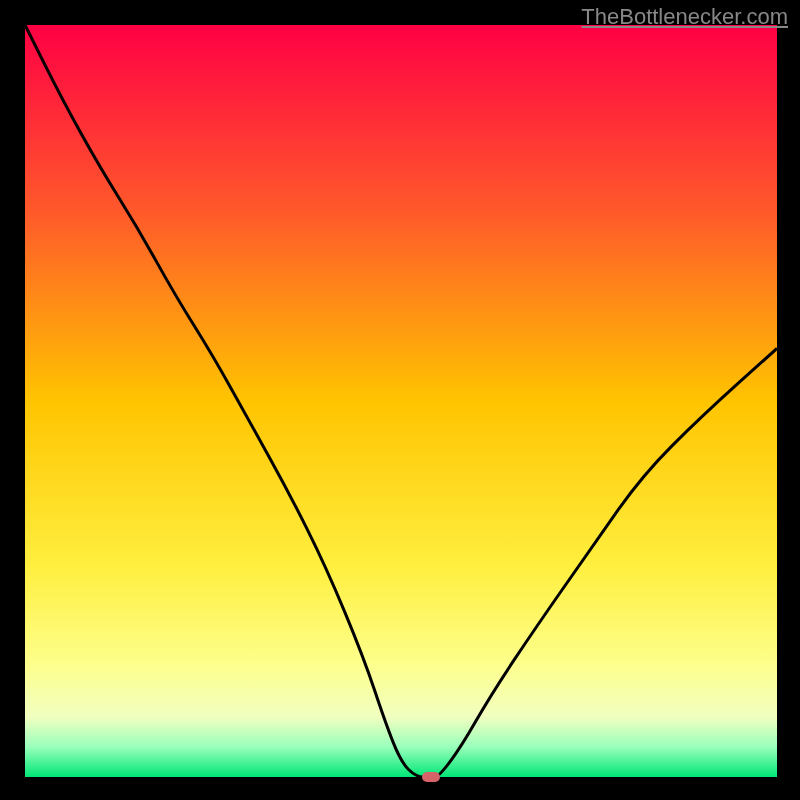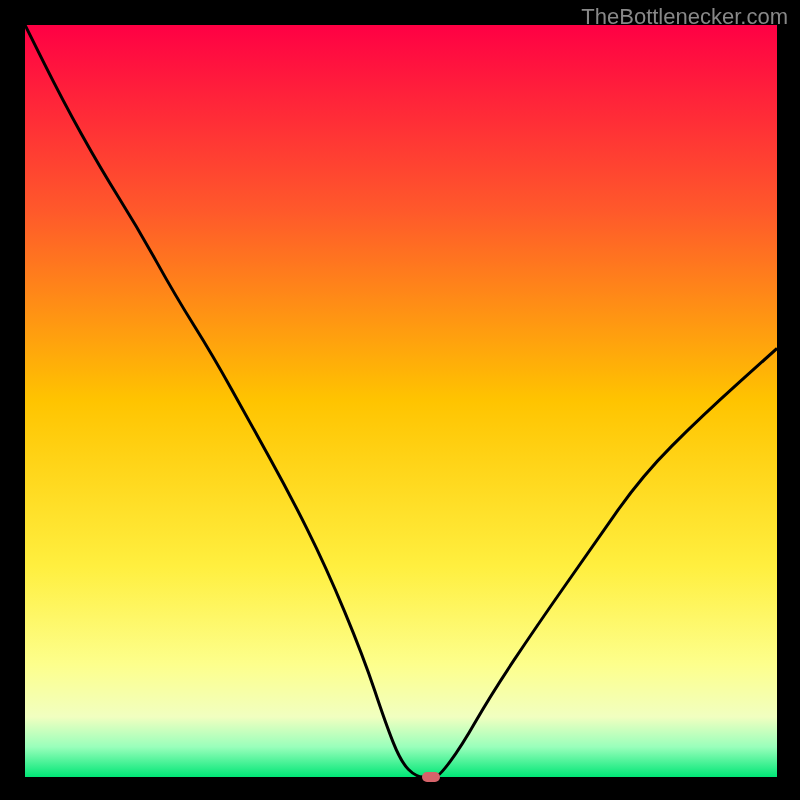--- a/index.html
+++ b/index.html
@@ -12,20 +12,21 @@
     font-family: Arial, sans-serif;
   }
   .watermark {
     position: absolute;
     top: 4px;
     right: 12px;
     color: #888;
     font-size: 22px;
     font-weight: 400;
     z-index: 10;
+    text-decoration: underline;
   }
   .chart-area {
     position: absolute;
     left: 25px;
     top: 25px;
     width: 752px;
     height: 752px;
   }
   .marker {
     position: absolute;

